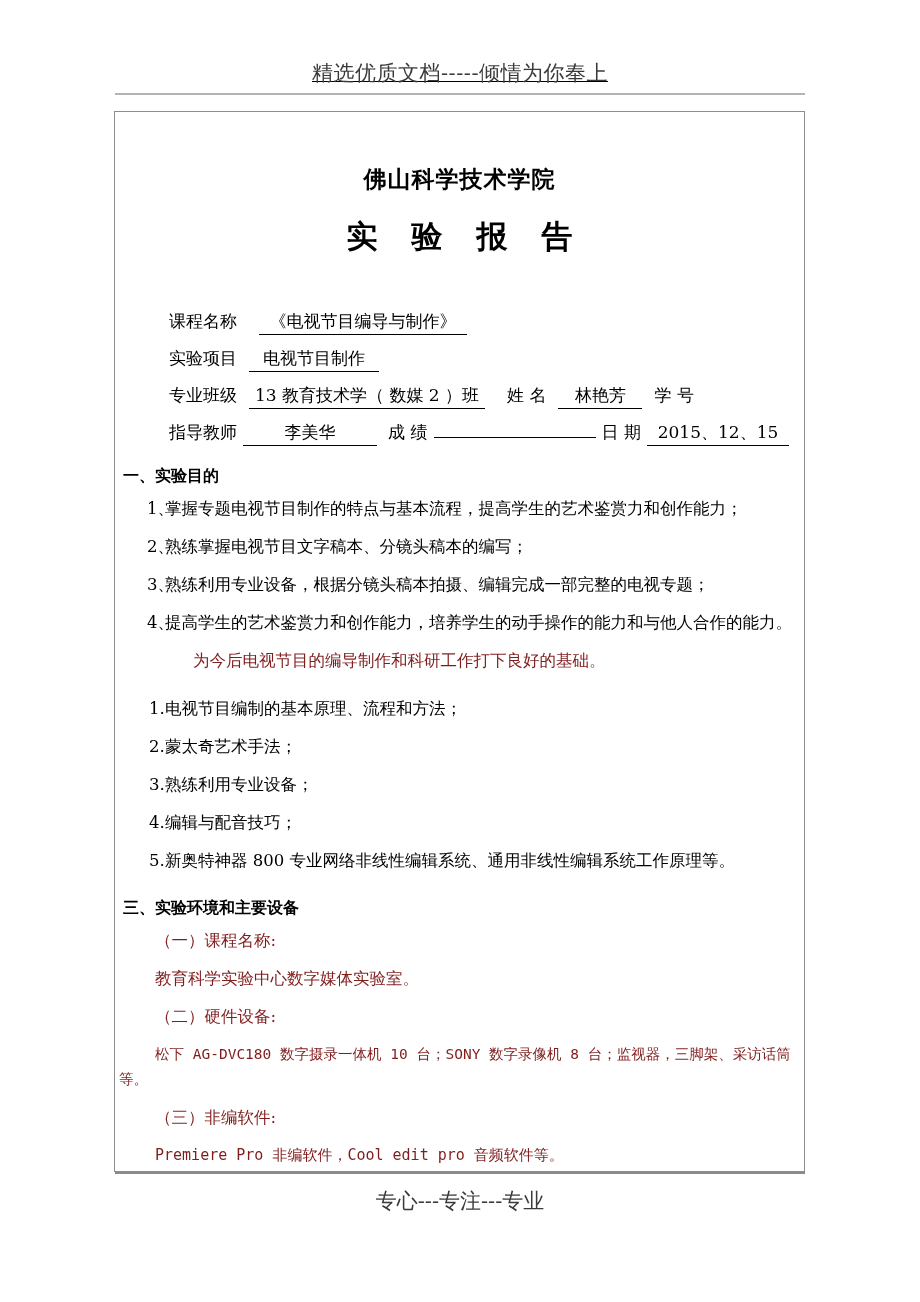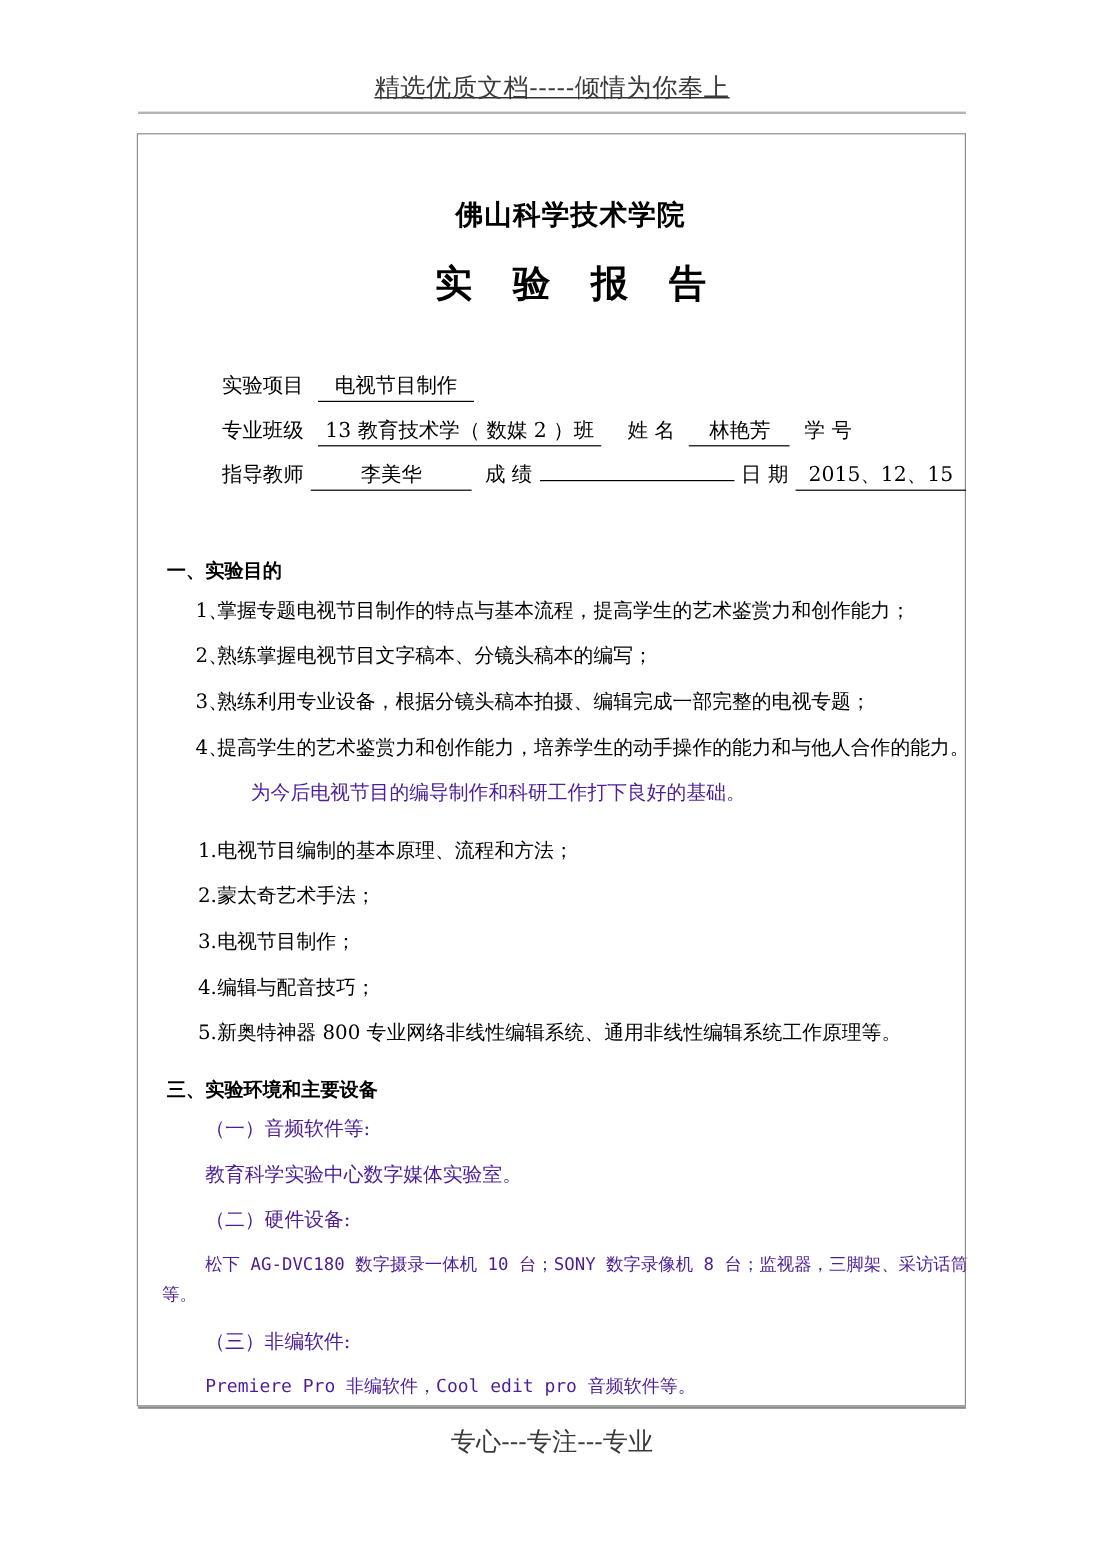--- a/index.html
+++ b/index.html
@@ -75,21 +75,20 @@
     height: 1061px;
     border: 1px solid #8d8d8d;
     box-sizing: border-box;
     background: #ffffff;
   }
 
   .frame-inner {
     position: relative;
     width: 100%;
     height: 100%;
-    margin-left: 16px;
   }
 
   
   .org-title {
     position: absolute;
     left: 0;
     top: 52px;
     width: 100%;
     text-align: center;
     font-size: 23px;
@@ -187,21 +186,21 @@
   }
   .item-num.dot { padding-left: 30px; }
   .item-text { flex: 1 1 auto; }
 
   .para {
     font-size: 16.5px;
     line-height: 25px;
     margin-bottom: 13px;
     padding-left: 74px;
     font-family: "DejaVu Serif", "Liberation Serif", serif;
-    color: #4c1d95;
+    color: #7f1d1d;
   }
   .para.sub-head { padding-left: 36px; }
   .para.flow-hang {
     padding-left: 0;
     text-indent: 36px;
   }
   .mono {
     font-family: "DejaVu Sans Mono", "Liberation Mono", monospace;
     font-size: 15px;
   }
@@ -222,20 +221,25 @@
   <div class="frame-inner">
 
     <div class="org-title">佛山科学技术学院</div>
 
     <div class="report-title">
       <span class="ch">实</span><span class="ch">验</span><span class="ch">报</span><span class="ch">告</span>
     </div>
 
     <div class="meta-block">
 
+      <div class="meta-row">
+        <span class="meta-label">课程名称</span>
+        <span class="meta-gap-md"></span>
+        <span class="meta-val val-course">《电视节目编导与制作》</span>
+      </div>
 
       <div class="meta-row">
         <span class="meta-label">实验项目</span>
         <span class="meta-gap-sm"></span>
         <span class="meta-val val-project">电视节目制作</span>
       </div>
 
       <div class="meta-row">
         <span class="meta-label">专业班级</span>
         <span class="meta-gap-sm"></span>
@@ -292,36 +296,36 @@
       <div class="item">
         <span class="item-num dot">1.</span>
         <span class="item-text">电视节目编制的基本原理、流程和方法；</span>
       </div>
       <div class="item">
         <span class="item-num dot">2.</span>
         <span class="item-text">蒙太奇艺术手法；</span>
       </div>
       <div class="item">
         <span class="item-num dot">3.</span>
-        <span class="item-text">电视节目制作；</span>
+        <span class="item-text">熟练利用专业设备；</span>
       </div>
       <div class="item">
         <span class="item-num dot">4.</span>
         <span class="item-text">编辑与配音技巧；</span>
       </div>
       <div class="item">
         <span class="item-num dot">5.</span>
         <span class="item-text">新奥特神器 800 专业网络非线性编辑系统、通用非线性编辑系统工作原理等。</span>
       </div>
 
       <div class="sec-gap"></div>
 
       <div class="sec-heading">三、实验环境和主要设备</div>
 
-      <div class="para sub-head">（一）音频软件等:</div>
+      <div class="para sub-head">（一）课程名称:</div>
       <div class="para flow-hang">教育科学实验中心数字媒体实验室。</div>
 
       <div class="para sub-head">（二）硬件设备:</div>
       <div class="para flow-hang serif-lat">松下 AG-DVC180 数字摄录一体机 10 台；SONY 数字录像机 8 台；监视器，三脚架、采访话筒等。</div>
 
       <div class="para sub-head">（三）非编软件:</div>
       <div class="para flow-hang mono">Premiere Pro 非编软件，Cool edit pro 音频软件等。</div>
 
     </div>
 

